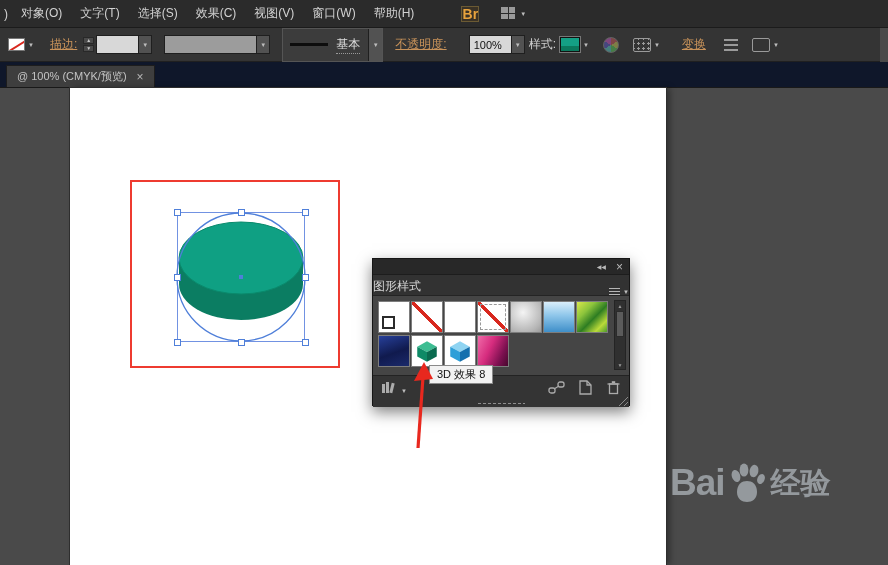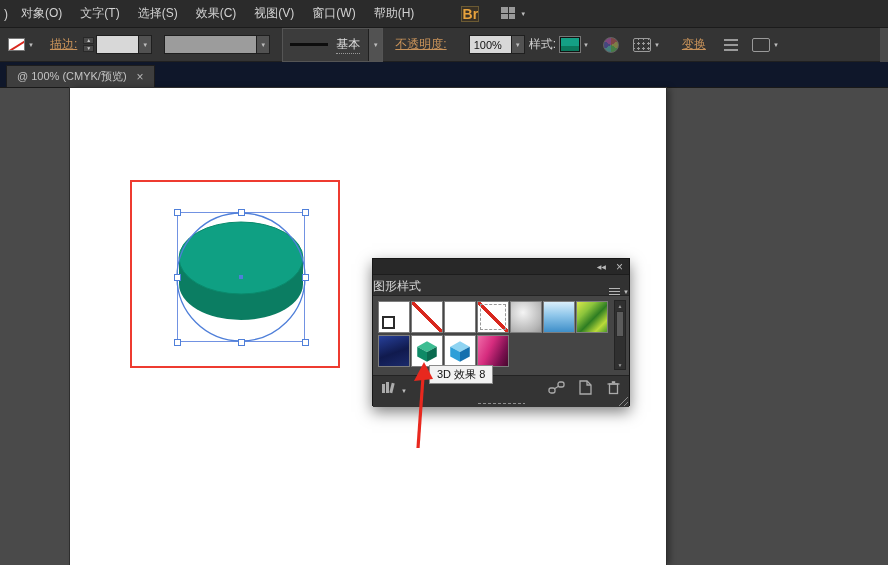--- a/index.html
+++ b/index.html
@@ -319,15 +319,26 @@
   </div>
 
   <div class="tooltip">3D 效果 8</div>
 
   <svg class="arrow-svg" width="46" height="92" viewBox="0 0 46 92">
     <line x1="16" y1="88" x2="21" y2="17" stroke="#e8281e" stroke-width="3.2"></line>
     <polygon points="22,2 12,21 31,19" fill="#e8281e"></polygon>
   </svg>
 
   <div class="watermark">
+    <div class="wm-row1">
+      <span class="wm-bai">Bai</span>
+      <svg width="40" height="42" viewBox="0 0 40 42">
+        <ellipse cx="9" cy="14" rx="4.2" ry="6.2" fill="#94999d" transform="rotate(-18 9 14)"></ellipse>
+        <ellipse cx="17" cy="8" rx="4.4" ry="6.6" fill="#94999d"></ellipse>
+        <ellipse cx="27" cy="9" rx="4.4" ry="6.2" fill="#94999d" transform="rotate(12 27 9)"></ellipse>
+        <ellipse cx="34" cy="17" rx="3.6" ry="5.2" fill="#94999d" transform="rotate(24 34 17)"></ellipse>
+        <path d="M10 30 C10 22 15 19 20 19 C25 19 30 22 30 30 C30 37 25 40 20 40 C15 40 10 37 10 30 Z" fill="#94999d"></path>
+      </svg>
+      <span class="wm-jy">经验</span>
+    </div>
   </div>
 
 </div>
 
 </body></html>

